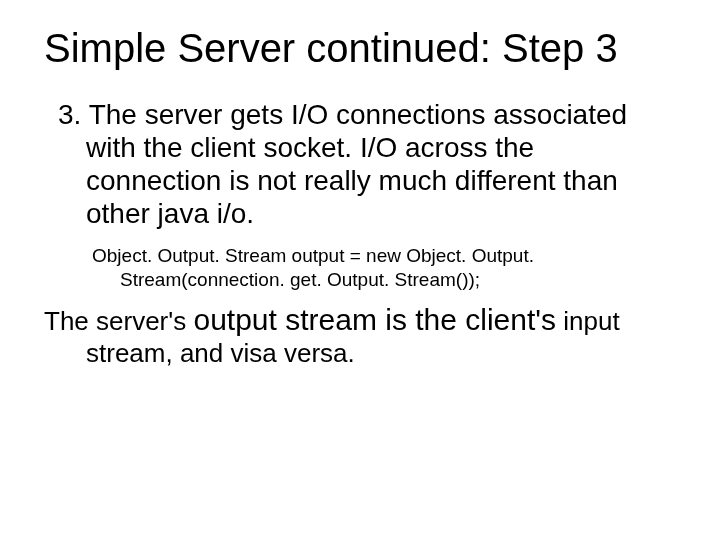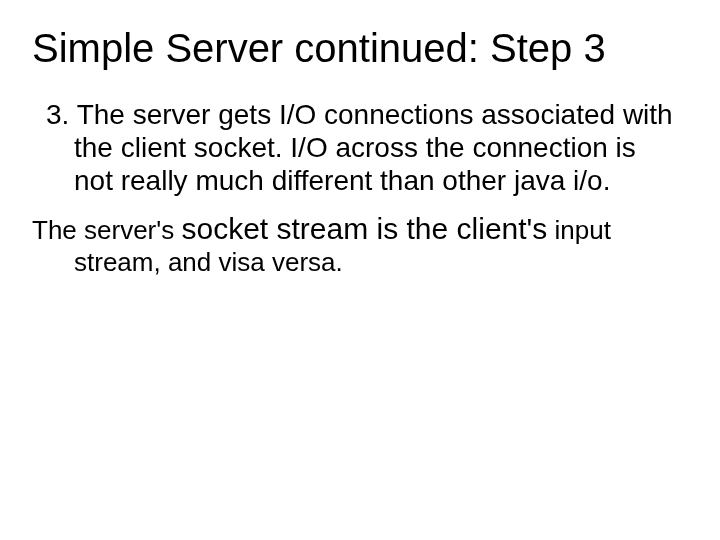--- a/index.html
+++ b/index.html
@@ -9,21 +9,21 @@
     height: 540px;
     background: #ffffff;
     font-family: Arial, Helvetica, sans-serif;
     color: #000000;
     overflow: hidden;
   }
   .slide {
     box-sizing: border-box;
     width: 720px;
     height: 472px;
-    padding: 20px 32px 0 32px;
+    padding: 20px 32px 0 44px;
   }
   .title {
     font-size: 40px;
     font-weight: 400;
     letter-spacing: 0px;
     margin: 6px 0 28px 0;
     line-height: 1.1;
   }
   .body-para {
     font-size: 28px;
@@ -65,21 +65,22 @@
 
 <div class="slide">
 
   <h1 class="title">Simple Server continued: Step 3</h1>
 
   <p class="body-para">
     <span class="hang">3. The server gets I/O connections associated with the client socket.  I/O across the connection is not really much different than other java i/o.</span>
   </p>
 
   <div class="code-block">
+    <span class="cl">Object. Output. Stream output = new Object. Output. Stream(connection. get. Output. Stream());</span>
   </div>
 
   <p class="closing">
     <span class="hang">
-      <span>The server's </span><span class="big">socket stream is the client's</span><span> input stream, and visa versa.</span>
+      <span>The server's </span><span class="big">output stream is the client's</span><span> input stream, and visa versa.</span>
     </span>
   </p>
 
 </div>
 
 </body></html>

